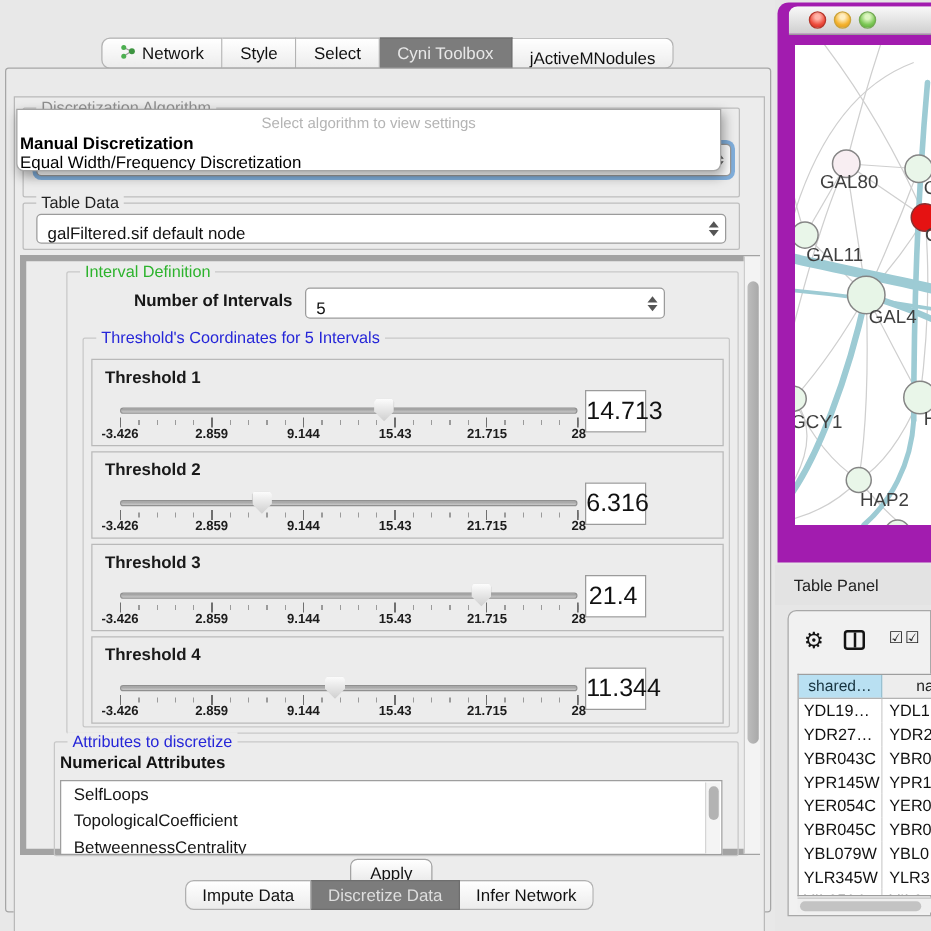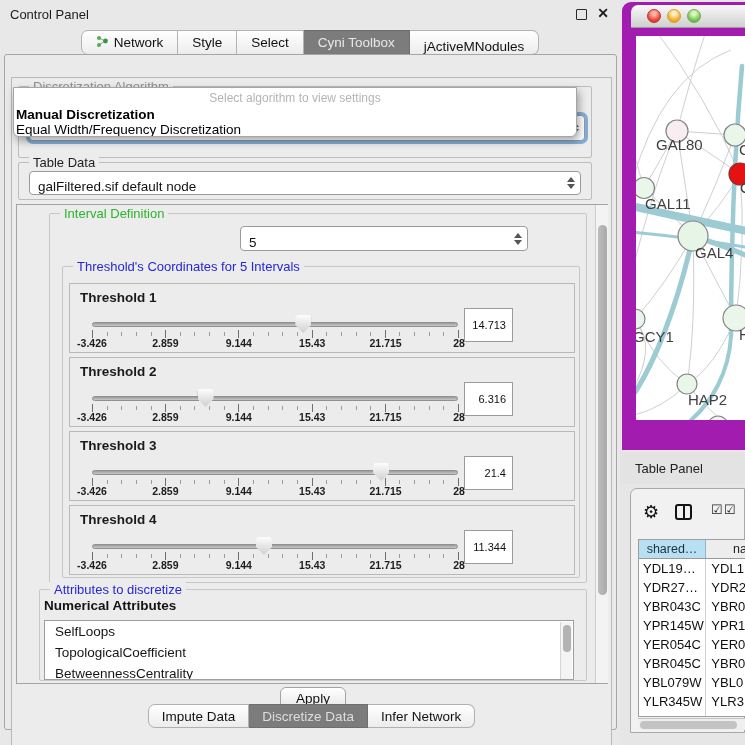--- a/index.html
+++ b/index.html
@@ -39,21 +39,21 @@
            font-size:13.5px; color:#111; display:flex; align-items:flex-end; padding-left:8px; }
   .combo .stepper { position:absolute; right:5px; top:50%; transform:translateY(-50%);
                     display:flex; flex-direction:column; gap:2px; }
   .stepper i { display:block; width:0; height:0; border-left:4px solid transparent; border-right:4px solid transparent; }
   .stepper i.up { border-bottom:5px solid #555; }
   .stepper i.dn { border-top:5px solid #555; }
   .combo.focused { box-shadow:0 0 0 3px rgba(92,153,214,.75); }
 
   
   #scroll-area { position:absolute; left:4px; top:126px; width:592px; height:480px;
-                 border:1px solid #a3a3a3; background:#ececec; }
+                 border:5px solid #a3a3a3; background:#ececec; }
   #vscroll { position:absolute; right:1px; top:1px; width:13px; height:476px;
              background:#f3f3f3; border-left:1px solid #ccc; }
   #vscroll .thumb { position:absolute; left:2px; top:20px; width:9px; height:370px;
                     background:linear-gradient(90deg,#bdbdbd,#a9a9a9); border-radius:5px; }
 
   
   .thr-box { position:absolute; left:6px; width:506px; height:70px; border:1px solid #b9b9b9; background:#ececec; }
   .thr-label { position:absolute; left:10px; top:6px; font-size:13.5px; font-weight:bold; color:#1a1a1a; }
   .sl-track { position:absolute; left:22px; top:38px; width:366px; height:5px;
               background:linear-gradient(#9b9b9b,#c9c9c9); border-radius:3px; border:1px solid #909090; }
@@ -62,21 +62,21 @@
               clip-path:polygon(12% 0,88% 0,100% 14%,100% 55%,50% 100%,0 55%,0 14%);
               filter:drop-shadow(0 0 1px #7d7d7d); }
   .sl-ticks { position:absolute; left:22px; top:46px; width:367px; height:8px;
               background-image:
                 repeating-linear-gradient(to right,#6f6f6f 0 1px,transparent 1px 73.2px),
                 repeating-linear-gradient(to right,#9a9a9a 0 1px,transparent 1px 14.64px);
               background-size:367px 8px,367px 4px; background-position:0 0,0 2px; background-repeat:no-repeat; }
   .tick-labels { position:absolute; left:22px; top:53px; width:367px; height:13px; }
   .tick-labels span { position:absolute; transform:translateX(-50%); font-size:10.5px; font-weight:bold; color:#1c1c1c; white-space:nowrap; }
   .thr-value { position:absolute; left:394px; top:24px; width:49px; height:34px; background:#fff;
-               border:1px solid #9b9b9b; font-size:11px; color:#111; text-align:right;
+               border:1px solid #9b9b9b; font-size:20px; color:#111; text-align:right;
                line-height:32px; padding-right:6px; }
 
   
   #attr-list { position:absolute; left:4px; top:30px; width:530px; height:60px; background:#fff;
                border:1px solid #9e9e9e; overflow:hidden; font-size:13.5px; color:#161616; }
   #attr-list .li { padding:2px 0 2px 10px; line-height:17px; }
   #attr-vscroll { position:absolute; right:1px; top:1px; width:12px; height:57px; background:#f4f4f4; border-left:1px solid #d5d5d5; }
   #attr-vscroll .thumb { position:absolute; left:2px; top:3px; width:8px; height:27px; background:#b3b3b3; border-radius:4px; }
 
   #apply-btn { position:absolute; left:268px; top:609px; width:66px; height:23px;
@@ -132,25 +132,20 @@
   #hscroll { position:absolute; left:7px; top:229px; width:108px; height:12px; background:#efefef; border-top:1px solid #c2c2c2; }
   #hscroll .thumb { position:absolute; left:2px; top:2px; width:97px; height:8px; background:#c3c3c3; border-radius:4px; }
 </style>
 </head>
 <body>
 
 <div id="screen">
 
   <div id="left-panel">
 
-    <div id="titlebar">
-      <span class="title">Control Panel</span>
-      <span id="float-icon"></span>
-      <span id="close-icon">✕</span>
-    </div>
 
     <div id="top-tabs">
       <div class="ttab">
         <span>
           <svg width="13" height="13" viewBox="0 0 13 13">
               <path d="M3 3 L9 6 M3 10 L9 6" stroke="#9a9a9a" stroke-width="1"></path>
               <circle cx="3" cy="3" r="2" fill="#4caf50"></circle>
               <circle cx="3" cy="10" r="2" fill="#4caf50"></circle>
               <circle cx="9.5" cy="6" r="2.4" fill="#3d9440"></circle>
             </svg>
@@ -193,20 +188,21 @@
                 <i class="dn"></i>
               </span>
           </div>
         </div>
 
         <div id="scroll-area">
 
           <div class="tgroup" style="left:32px; top:8px; width:538px; height:370px; border-color:#c7c7c7;">
             <span class="gtitle green">Interval Definition</span>
 
+            <span style="position:absolute; left:28px; top:15px; width:152px; text-align:right; font-size:13.5px; font-weight:bold; color:#171717;">Number of Intervals</span>
             <div class="combo" style="left:190px; top:12px; width:288px; height:25px;">
               <span>5</span>
               <span class="stepper">
                   <i class="up"></i>
                   <i class="dn"></i>
                 </span>
             </div>
 
             <div class="tgroup" style="left:12px; top:52px; width:518px; height:312px; border-color:#c7c7c7;">
               <span class="gtitle blue">Threshold's Coordinates for 5 Intervals</span>

